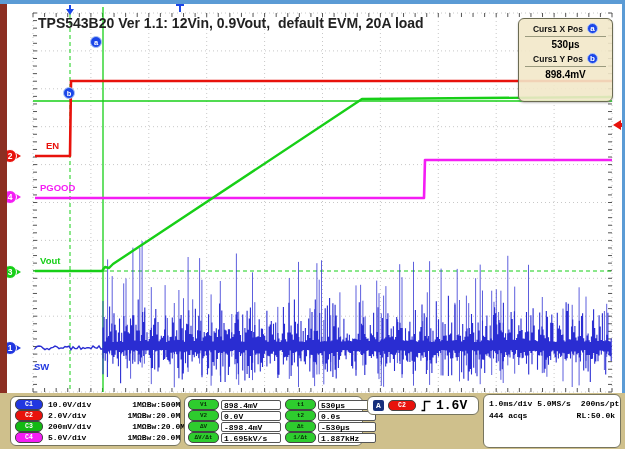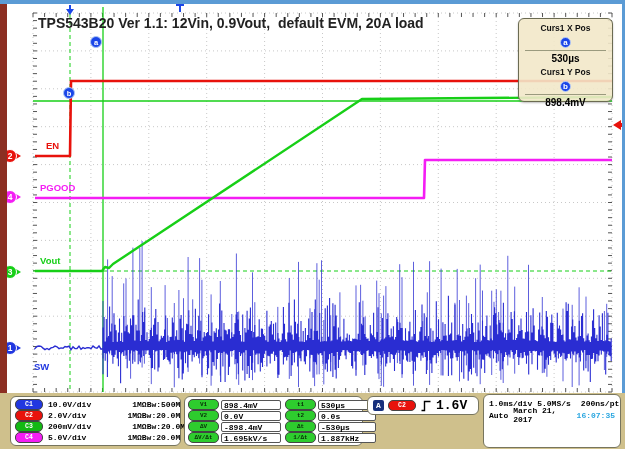--- a/index.html
+++ b/index.html
@@ -7,21 +7,21 @@
   .screen{position:relative;width:625px;height:449px;background:#cfc08c;overflow:hidden;}
   .top-border{position:absolute;left:0;top:0;width:625px;height:4px;background:#5b9bd5;}
   .right-border{position:absolute;right:0;top:0;width:3px;height:394px;background:#5b9bd5;}
   .left-border{position:absolute;left:0;top:4px;width:7px;height:445px;background:#8c2f22;}
   .plot{position:absolute;left:7px;top:4px;width:615px;height:389px;background:#ffffff;border-bottom:1px solid #9a8c5e;}
   #scope-svg{position:absolute;left:0;top:0;}
   .title{position:absolute;left:31px;top:11px;font-size:14px;font-weight:600;color:#222;letter-spacing:0px;white-space:pre;}
   
   .cursor-box{position:absolute;left:518px;top:18px;width:95px;height:84px;background:rgba(242,232,201,0.9);
     border:1px solid #6b6b52;border-radius:6px;box-shadow:0 1px 2px rgba(0,0,0,.25);padding:3px 6px;box-sizing:border-box;}
-  .cb-label{display:flex;align-items:center;justify-content:center;gap:4px;font-size:8.5px;font-weight:bold;color:#111;margin-top:1px;flex-direction:column;}
+  .cb-label{display:flex;align-items:center;justify-content:center;gap:4px;font-size:8.5px;font-weight:bold;color:#111;margin-top:1px;}
   .cb-knob{display:inline-flex;width:11px;height:11px;border-radius:50%;background:#1b46e8;color:#fff;font-size:8px;font-weight:bold;
     align-items:center;justify-content:center;border:1px solid #b9cdf5;box-sizing:border-box;}
   .cb-sep{height:1px;background:#9a9a7e;margin:2px 0;}
   .cb-value{text-align:center;font-size:10px;font-weight:bold;color:#000;margin:1px 0 3px 0;}
   
   .panel{position:absolute;left:0;top:393px;width:625px;height:56px;background:#cfc08c;font-family:Liberation Mono, monospace;}
   .box{position:absolute;background:#fff;border:1.5px solid #77755e;border-radius:6px;box-sizing:border-box;}
   .channels-box{left:10px;top:3px;width:171px;height:50px;padding:2px 4px;}
   .ch-row{display:flex;align-items:center;height:11px;font-size:8px;font-weight:bold;color:#000;}
   .pill{display:inline-flex;align-items:center;justify-content:center;width:26px;height:8.5px;border-radius:5px;
@@ -188,20 +188,19 @@
     </div>
 
     <div class="box time-box">
       <div class="tb-row">
         <span>1.0ms/div</span>
         <span>5.0MS/s</span>
         <span class="grow"></span>
         <span>200ns/pt</span>
       </div>
       <div class="tb-row">
-        <span>Auto</span>
-        <span>March 21, 2017</span>
+        <span>444 acqs</span>
         <span class="grow"></span>
-        <span class="cyan">16:07:35</span>
+        <span>RL:50.0k</span>
       </div>
     </div>
   </div>
 </div>
 
 </body></html>

